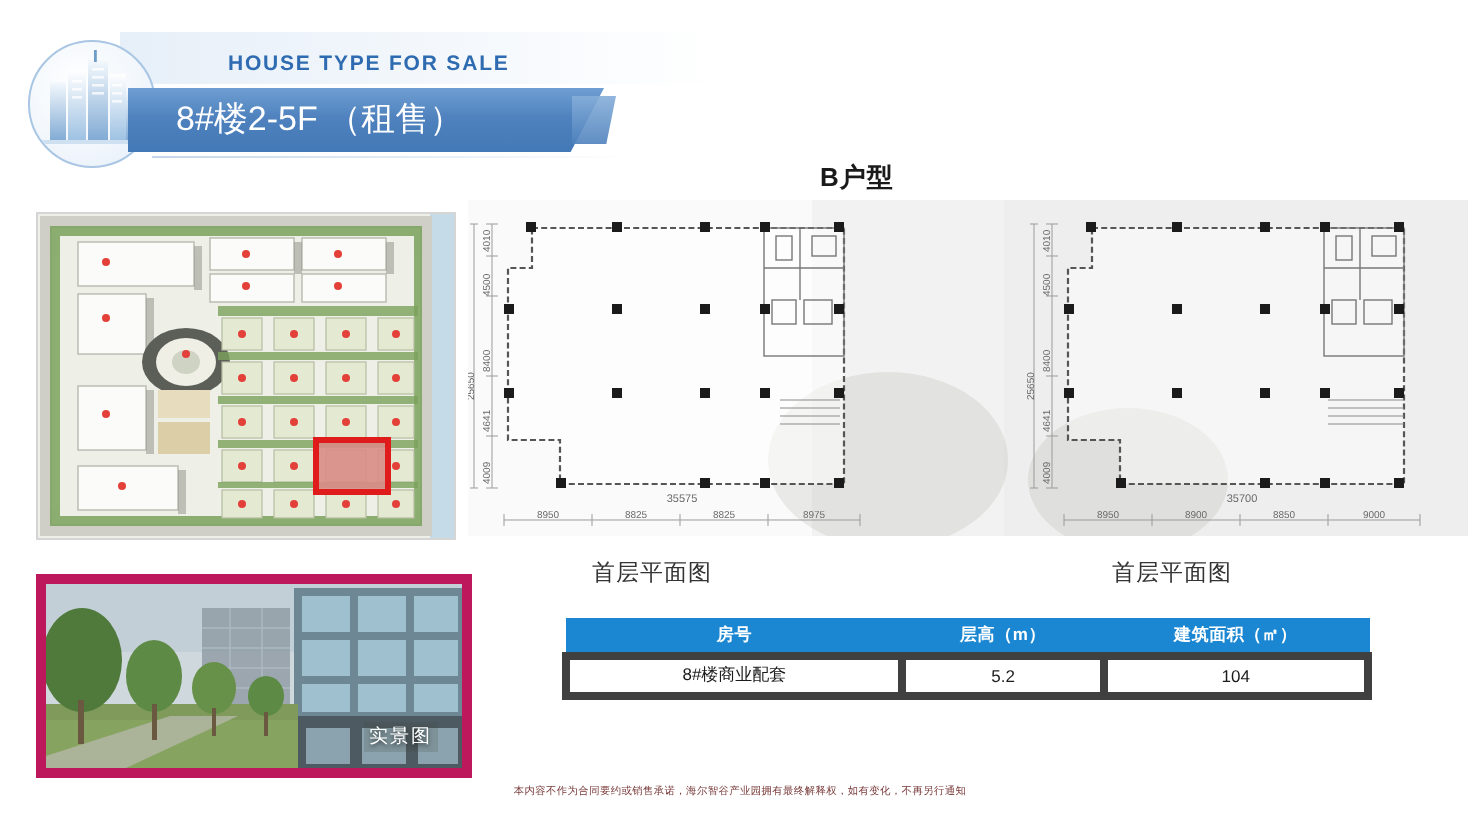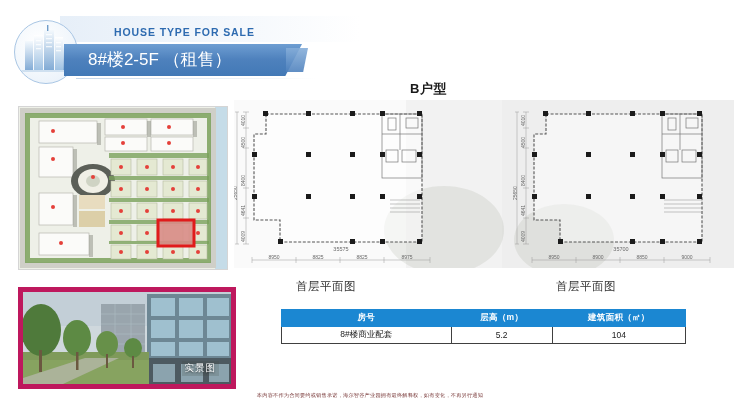--- a/index.html
+++ b/index.html
@@ -156,21 +156,21 @@
     background: #1b87d2;
     color: #ffffff;
     font-weight: 700;
     height: 14px;
     border: 1px solid #1b87d2;
     letter-spacing: .3px;
   }
   .tbl td {
     height: 14px;
     text-align: center;
-    border: 1px solid #404040;
+    border: 4px solid #404040;
     color: #1b1b1b;
     background: #ffffff;
   }
   .tbl td.total {
     font-weight: 700;
   }
 
   
   .disclaimer {
     position: absolute;

